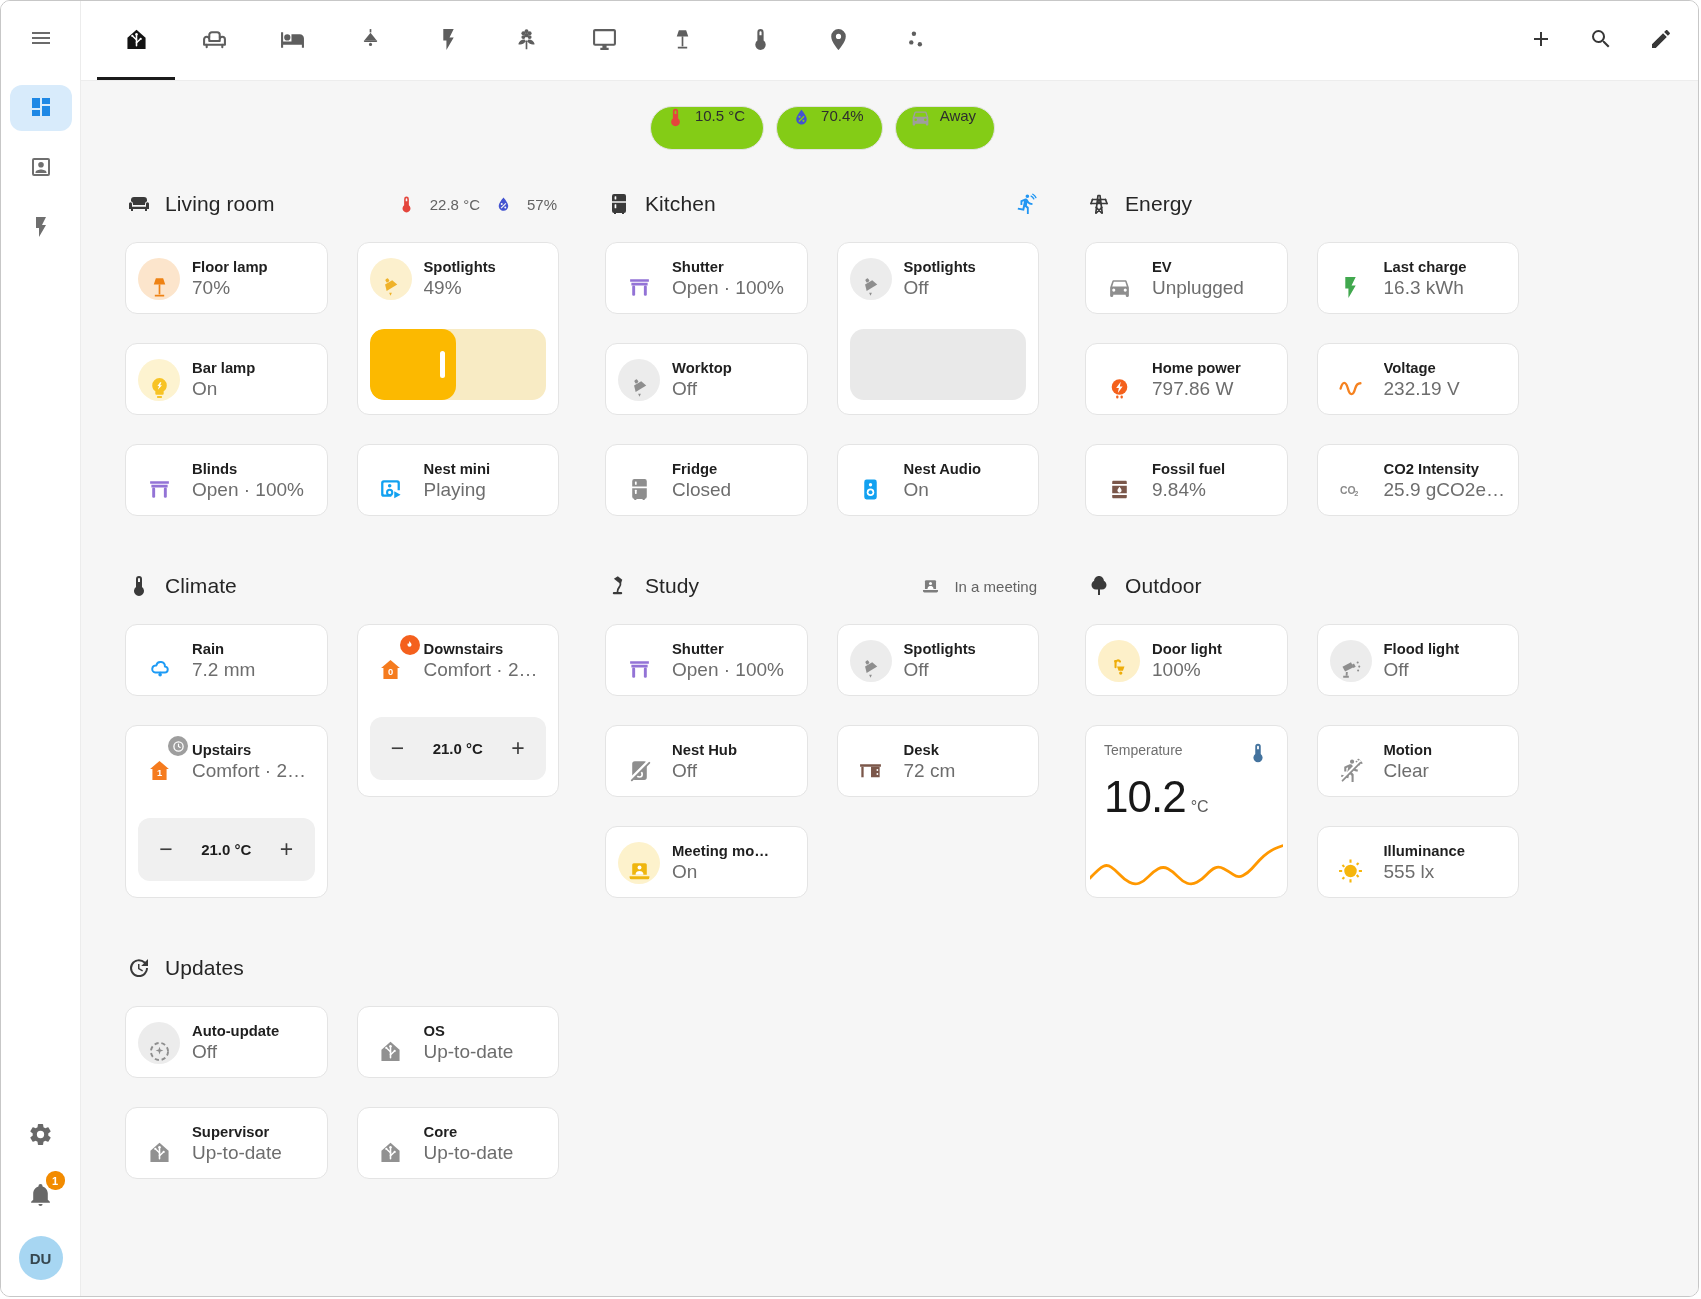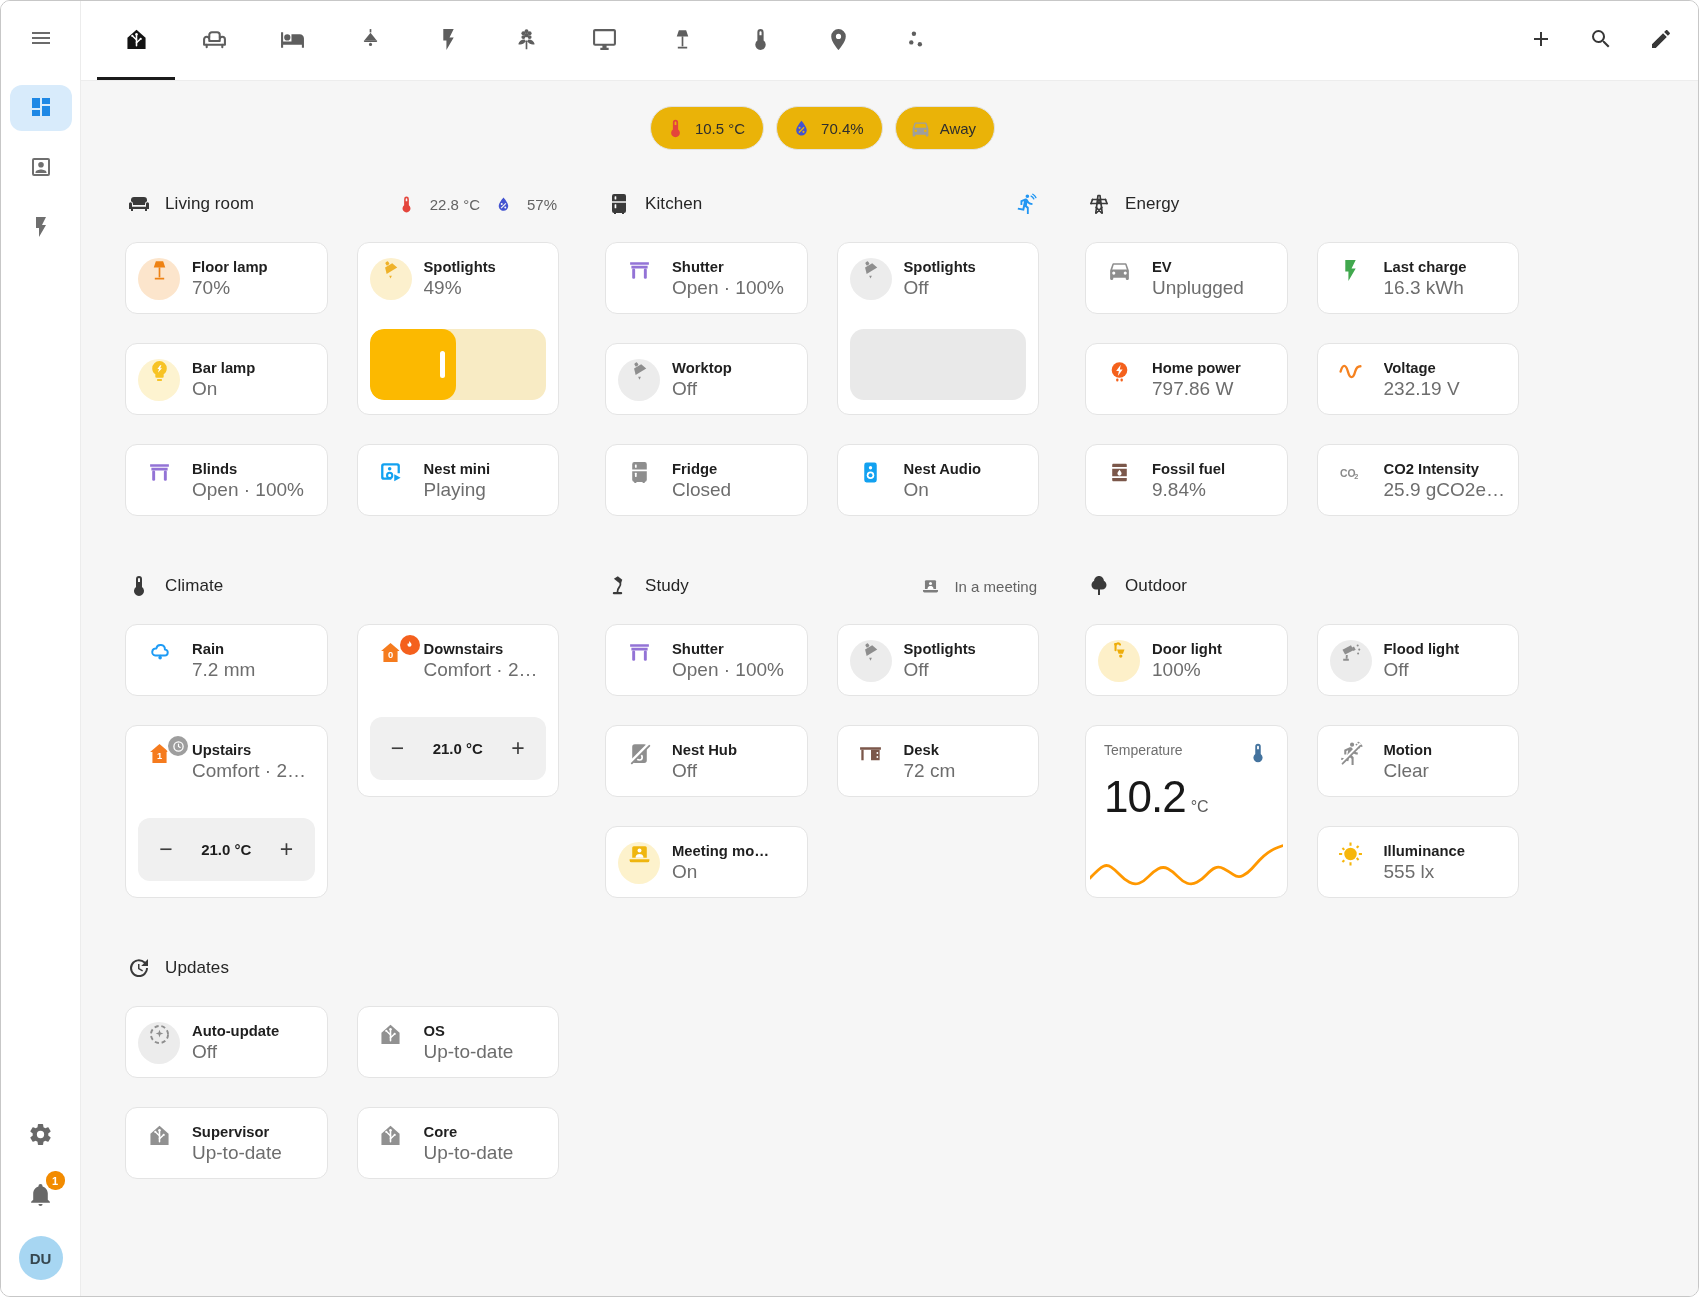--- a/index.html
+++ b/index.html
@@ -26,38 +26,38 @@
   .tab svg{width:25px;height:25px;}
   .tab.active{color:#131313;}
   .tab.active::after{content:"";position:absolute;left:0;right:0;bottom:0;height:3px;background:#1b1b1b;}
   .toolbar-actions{margin-left:auto;display:flex;align-items:center;gap:14px;}
   .action-btn{width:46px;height:46px;color:#373737;display:flex;align-items:center;justify-content:center;background:none;border:none;cursor:pointer;}
   .action-btn svg{width:24px;height:24px;}
   
   .content{flex:1;background:#f6f6f6;overflow:hidden;padding:25px 0 0 44px;}
   .grid-wrap{width:1395px;}
   .chips{display:flex;justify-content:center;gap:12px;margin-bottom:38px;}
-  .chip{height:44px;background:#eab308;border:1px solid #e2e2e2;border-radius:22px;display:inline-flex;align-items:center;gap:9px;padding:0 18px 0 14px;cursor:pointer;}
+  .chip{height:44px;background:#84cc16;border:1px solid #e2e2e2;border-radius:22px;display:inline-flex;gap:9px;padding:0 18px 0 14px;cursor:pointer;}
   .chip svg{width:21px;height:21px;}
   .chip-label{font-size:15px;font-weight:500;color:#2e2e2e;}
   #sections{display:grid;grid-template-columns:434px 434px 434px;column-gap:46px;align-items:start;}
   section{margin-bottom:54px;}
   .sec-head{display:flex;align-items:center;height:32px;margin:0 2px 22px 2px;}
   .sec-icon{color:#3a3a3a;width:24px;height:24px;margin-right:14px;flex:none;}
   .sec-icon svg{width:24px;height:24px;}
-  .sec-title{font-size:17px;font-weight:500;color:#262626;margin:0;letter-spacing:.1px;}
+  .sec-title{font-size:21px;font-weight:500;color:#262626;margin:0;letter-spacing:.1px;}
   .sec-right{margin-left:auto;display:flex;align-items:center;gap:14px;}
   .hstat{display:flex;align-items:center;gap:14px;font-size:15px;color:#636363;}
   .hstat svg{width:19px;height:19px;}
   .hicon svg{width:22px;height:22px;}
   .cards{display:grid;grid-template-columns:1fr 1fr;column-gap:12px;row-gap:16px;grid-auto-rows:72px;gap:29px;}
   .card{background:#fff;border:1px solid #e4e4e4;border-radius:12px;display:flex;flex-direction:column;overflow:hidden;cursor:pointer;position:relative;}
   .card.tall{grid-row:span 2;}
   .card .row{display:flex;align-items:center;gap:12px;padding:10px 12px;flex:none;height:72px;}
-  .cicon{width:42px;height:42px;border-radius:50%;display:flex;align-items:flex-start;justify-content:center;flex:none;position:relative;}
+  .cicon{width:42px;height:42px;border-radius:50%;display:flex;align-items:flex-end;justify-content:center;flex:none;position:relative;}
   .cicon svg{width:25px;height:25px;}
   .cbadge{position:absolute;top:-5px;right:-8px;width:20px;height:20px;border-radius:50%;display:flex;align-items:center;justify-content:center;color:#fff;box-shadow:0 0 0 2px #fff;}
   .cbadge svg{width:13px;height:13px;}
   .txt{min-width:0;}
   .t{font-size:14.8px;font-weight:700;color:#1f1f1f;white-space:nowrap;overflow:hidden;text-overflow:ellipsis;}
   .s{font-size:19px;color:#6d6d6d;margin-top:2px;white-space:nowrap;overflow:hidden;text-overflow:ellipsis;}
   .slider{margin:14px 12px 14px 12px;flex:1;border-radius:14px;position:relative;overflow:hidden;}
   .slider-fill{position:absolute;left:0;top:0;bottom:0;border-radius:14px;display:flex;align-items:center;justify-content:flex-end;}
   .slider-handle{width:5px;height:27px;background:#fff;border-radius:3px;margin-right:11px;flex:none;}
   .stepper{margin:20px 12px 16px 12px;flex:1;background:#f0f0f0;border-radius:12px;display:flex;align-items:center;justify-content:space-between;padding:0 6px;}

